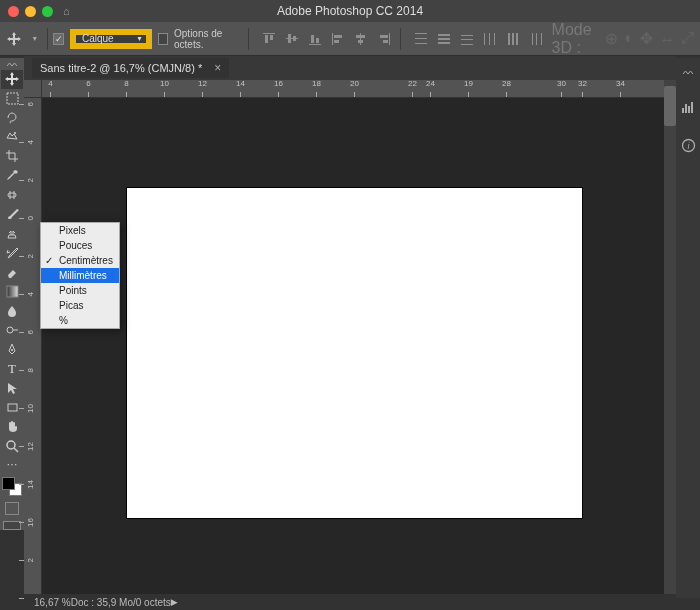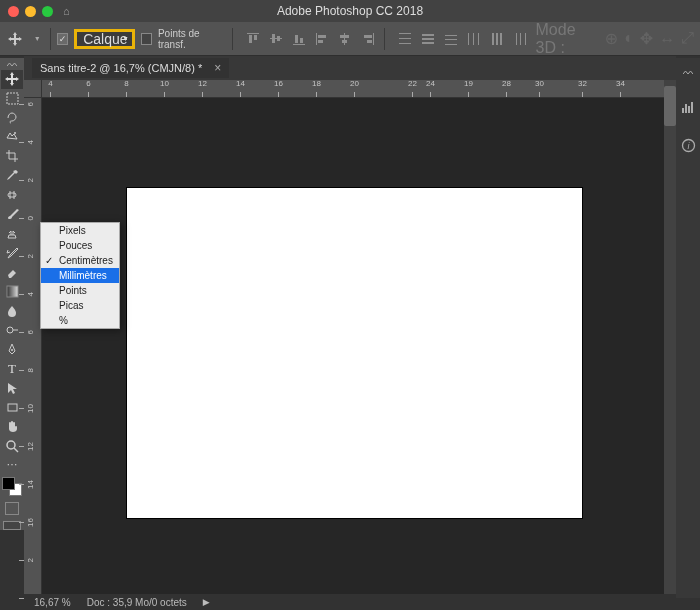--- a/index.html
+++ b/index.html
@@ -8,21 +8,21 @@
 .traffic{display:flex;gap:6px}
 .dot{width:11px;height:11px;border-radius:50%}
 .red{background:#ff5f57}
 .yellow{background:#febc2e}
 .green{background:#28c840}
 .titlebar-title{position:absolute;left:50%;transform:translateX(-50%);color:#ddd;font-size:12px;font-weight:500}
 .home-icon{margin-left:10px;color:#999;font-size:11px}
 .optbar{height:34px;background:#535353;border-bottom:1px solid #2e2e2e;display:flex;align-items:center;padding:0 6px;gap:6px;color:#ccc;font-size:10px}
 .tool-icon{width:20px;height:20px;display:flex;align-items:center;justify-content:center}
 .cb{width:12px;height:12px;background:#6a6a6a;border:1px solid #888;display:flex;align-items:center;justify-content:center;font-size:9px;color:#ddd}
-.dd{height:20px;background:#3b3b3b;border:3px solid #eab308;color:#ddd;padding:0 4px 0 6px;font-size:14px;display:flex;align-items:center;position:relative}
+.dd{height:20px;background:#3b3b3b;border:6px solid #eab308;color:#ddd;padding:0 32px 0 6px;font-size:10px;display:flex;align-items:center;position:relative}
 .dd::after{content:"▾";position:absolute;right:4px;font-size:8px}
 .vsep{width:1px;height:22px;background:#3a3a3a}
 .align-group{display:flex;gap:3px;margin-left:4px}
 .abtn{width:20px;height:20px;display:flex;align-items:center;justify-content:center;opacity:.5}
 .mode3d{color:#777;font-size:16px;display:flex;align-items:center;gap:6px;margin-left:auto}
 .mode3d-icons{display:flex;gap:6px}
 .mode3d-icons span{opacity:.45}
 .tabbar{height:24px;background:#383838;display:flex;align-items:center;padding:0 8px}
 .tab{background:#323232;color:#ddd;font-size:11px;padding:3px 8px;display:flex;align-items:center;gap:12px}
 .tab .x{font-size:12px;color:#aaa}
@@ -44,54 +44,54 @@
 .toolbox{position:absolute;top:58px;left:0;width:24px;background:#535353;height:472px;display:flex;flex-direction:column;align-items:center;padding-top:2px}
 .tbb{width:22px;height:20px;display:flex;align-items:center;justify-content:center;color:#ccc;font-size:12px}
 .tbb.act{background:#3a3a3a}
 .swatches{margin-top:2px;width:20px;height:20px;position:relative}
 .sw-bg{position:absolute;right:0;bottom:0;width:13px;height:13px;background:#fff;border:1px solid #777}
 .sw-fg{position:absolute;left:0;top:0;width:13px;height:13px;background:#000;border:1px solid #777}
 .qm{width:14px;height:14px;border:1px solid #888;margin-top:6px;background:#555}
 .sm{width:18px;height:9px;border:1px solid #888;margin-top:6px;background:#444}
 .rightbar{position:absolute;top:58px;right:0;width:24px;background:#383838;height:540px;display:flex;flex-direction:column;align-items:center;padding-top:10px;gap:20px}
 .rb{width:18px;height:18px;color:#aaa;display:flex;align-items:center;justify-content:center;font-size:13px}
-.status{position:absolute;bottom:0;left:24px;right:24px;height:16px;background:#323232;color:#bbb;font-size:10px;display:flex;align-items:center;padding:0 10px;gap:16px}
+.status{position:absolute;bottom:0;left:24px;right:24px;height:16px;background:#323232;color:#bbb;font-size:10px;display:flex;align-items:center;padding:0 10px;}
 .status .arr{font-size:9px}
 .ctx{position:absolute;top:222px;left:40px;width:80px;background:#ececec;border:1px solid #aaa;box-shadow:2px 2px 8px rgba(0,0,0,.4);font-size:10px;color:#222;z-index:100}
 .ctx-item{padding:2px 6px 2px 18px;position:relative}
 .ctx-item.hl{background:#1a6fe8;color:#fff}
 .ctx-item.chk::before{content:"✓";position:absolute;left:4px}
 svg{display:block}
 .chev{width:14px;height:10px;display:flex;justify-content:center;align-items:center}
 </style>
 </head>
 <body>
 
 <div class="titlebar">
   <div class="traffic">
     <div class="dot red"></div>
     <div class="dot yellow"></div>
     <div class="dot green"></div>
   </div>
   <span class="home-icon">⌂</span>
-  <div class="titlebar-title">Adobe Photoshop CC 2018</div>
+  <div class="titlebar-title">Adobe Photoshop CC 2014</div>
 </div>
 
 <div class="optbar">
   <div class="tool-icon">
     <svg width="14" height="14" viewBox="0 0 14 14">
         <path d="M7 0l2 3H8v3h3V5l3 2-3 2V8H8v3h1l-2 3-2-3h1V8H3v1L0 7l3-2v1h3V3H5z" fill="#ccc"></path>
       </svg>
   </div>
   <span class="chev" style="font-size:8px;color:#aaa">▾</span>
   <div class="vsep"></div>
   <div class="cb">✓</div>
   <div class="dd">Calque</div>
   <div class="cb" style="background:#444"></div>
-  <span>Points de transf.</span>
+  <span>Options de octets.</span>
   <div class="vsep"></div>
   <div class="align-group">
     <div class="abtn">
         <svg width="14" height="14">
           <rect x="1" y="1" width="12" height="1" fill="#ccc"></rect>
           <rect x="3" y="3" width="3" height="8" fill="#ccc"></rect>
           <rect x="8" y="3" width="3" height="5" fill="#ccc"></rect>
         </svg>
       </div>
     <div class="abtn">
@@ -369,21 +369,21 @@
           <span class="m"></span>
         </div>
         <div class="tick-h" style="left: 426px;">
           <span class="l">19</span>
           <span class="m"></span>
         </div>
         <div class="tick-h" style="left: 464px;">
           <span class="l">28</span>
           <span class="m"></span>
         </div>
-        <div class="tick-h" style="left: 497px;">
+        <div class="tick-h" style="left: 519px;">
           <span class="l">30</span>
           <span class="m"></span>
         </div>
         <div class="tick-h" style="left: 540px;">
           <span class="l">32</span>
           <span class="m"></span>
         </div>
         <div class="tick-h" style="left: 578px;">
           <span class="l">34</span>
           <span class="m"></span>

